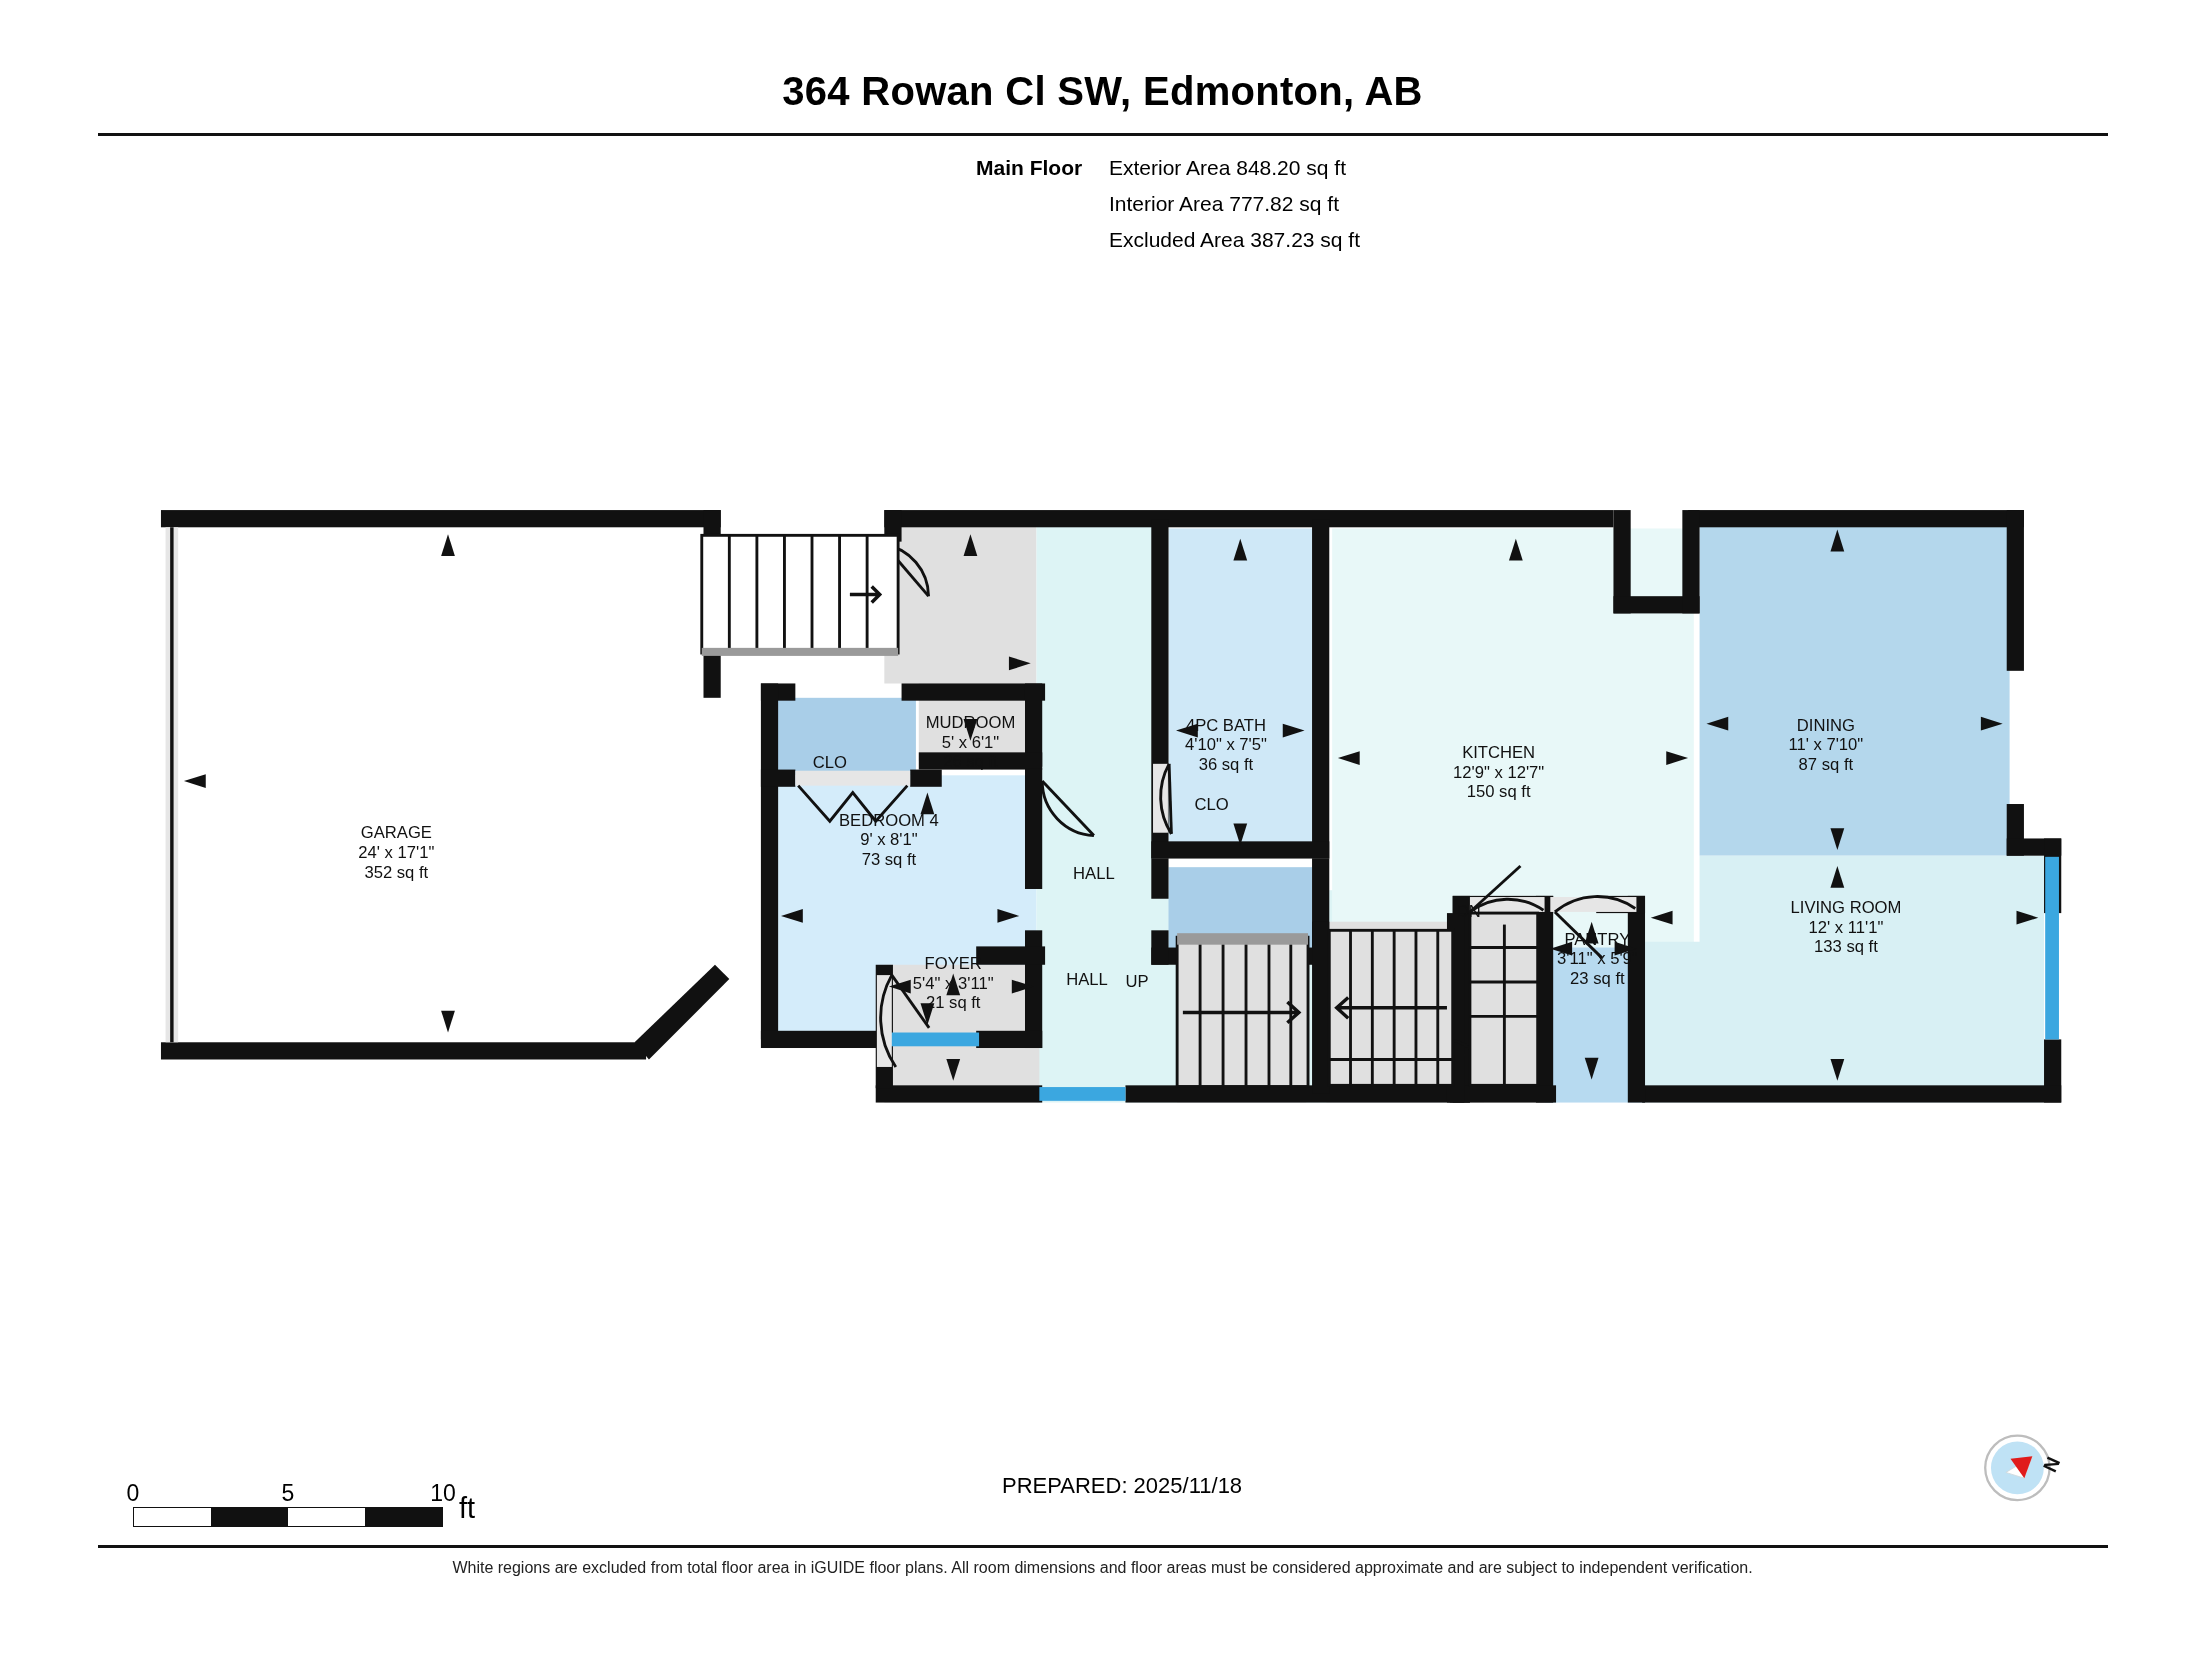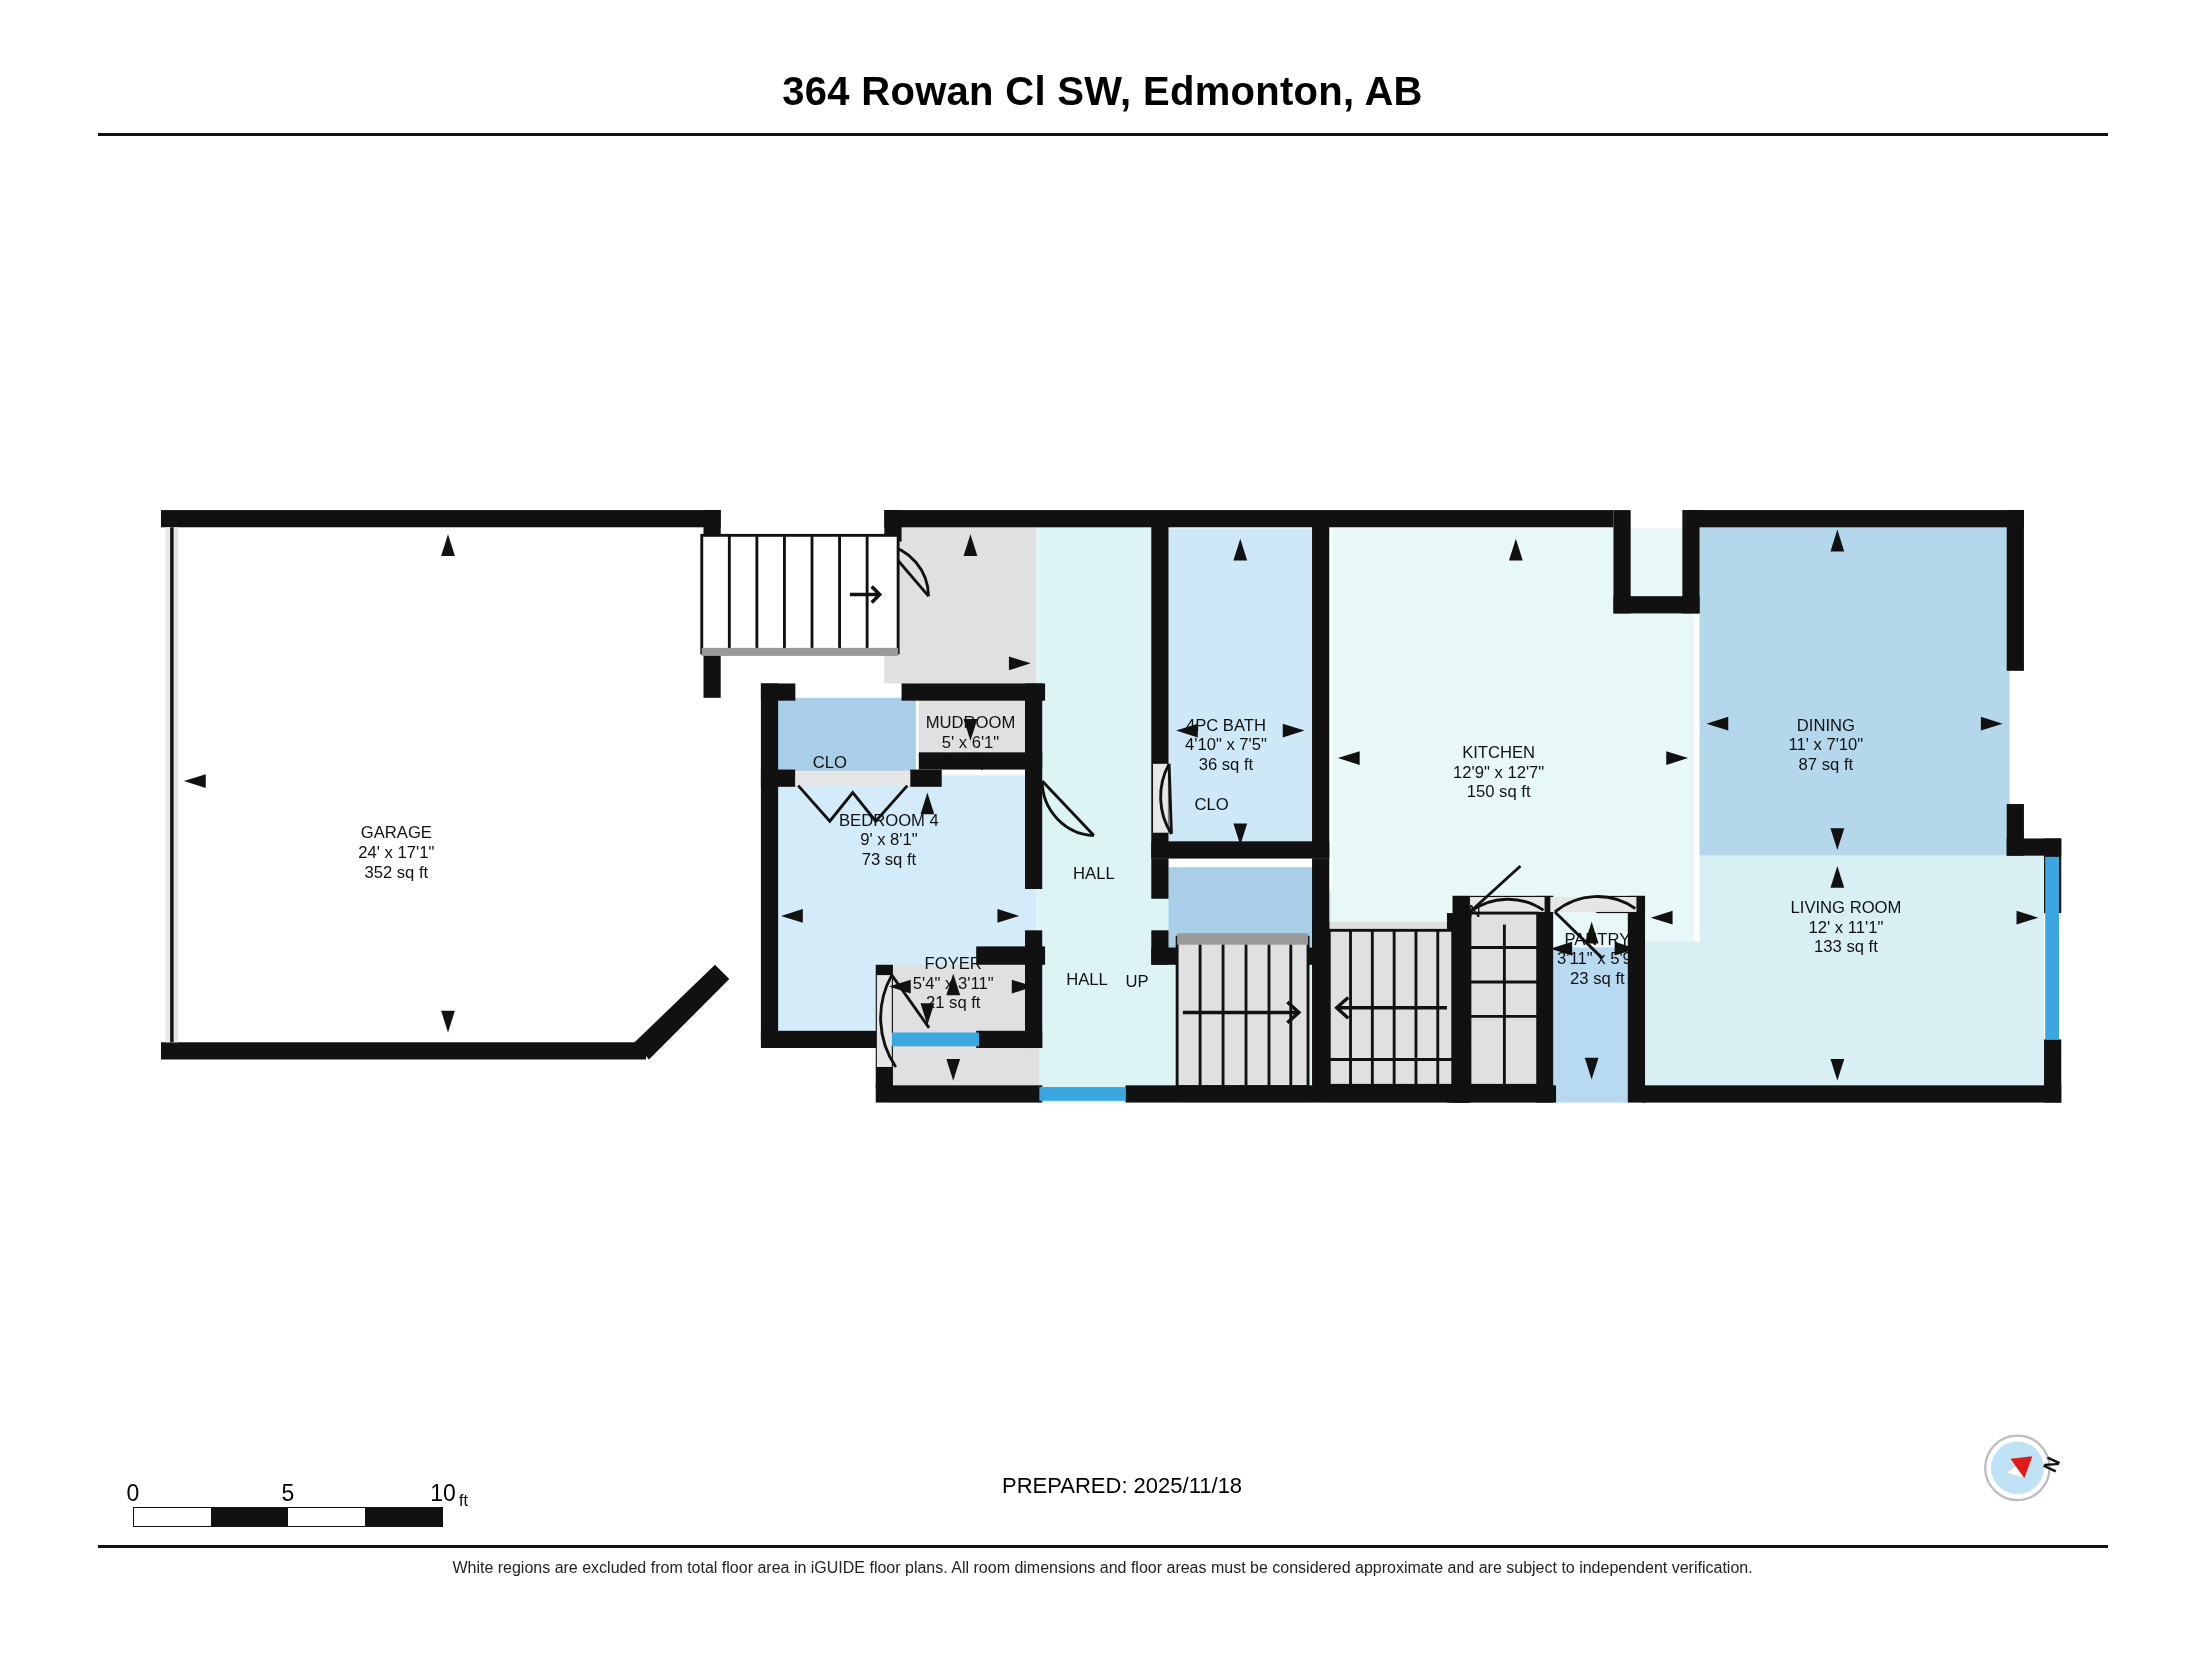--- a/index.html
+++ b/index.html
@@ -57,20 +57,34 @@
   }
 </style>
 </head>
 <body>
 
 <div class="page">
 
   <div class="title">364 Rowan Cl SW, Edmonton, AB</div>
   <div class="rule-top"></div>
 
+  <div class="summary">
+    <div class="row">
+      <span class="lbl">Main Floor</span>
+      <span class="val">Exterior Area 848.20 sq ft</span>
+    </div>
+    <div class="row">
+      <span class="lbl"></span>
+      <span class="val">Interior Area 777.82 sq ft</span>
+    </div>
+    <div class="row">
+      <span class="lbl"></span>
+      <span class="val">Excluded Area 387.23 sq ft</span>
+    </div>
+  </div>
 
   <svg id="plan" width="2205" height="643" viewBox="0 0 3840 1120" font-family="Liberation Sans, sans-serif">
 
     <polygon points="290,45 1245,45 1245,830 1105,970 290,970" fill="#ffffff"></polygon>
 
     <polygon points="1540,45 1805,45 1805,465 1600,465 1600,330 1540,330" fill="#e0e0e0"></polygon>
 
     <rect x="1345" y="355" width="250" height="135" fill="#a9cee8"></rect>
 
     <rect x="1345" y="490" width="460" height="460" fill="#d4ecfa"></rect>
@@ -354,21 +368,21 @@
       <span style="left:155px">5</span>
       <span style="left:310px">10</span>
     </div>
     <div class="bar">
       <div class="seg light"></div>
       <div class="seg dark"></div>
       <div class="seg light"></div>
       <div class="seg dark"></div>
     </div>
   </div>
-  <div class="scalebar unit" style="left:459px; top:1492px; position:absolute; font-size:16px;">ft</div>
+  <div class="scalebar unit" style="left:459px; top:1492px; position:absolute; font-size:29px;">ft</div>
 
   <div class="prepared">PREPARED: 2025/11/18</div>
 
   <svg class="compass" width="92" height="92" viewBox="0 0 160 160">
     <circle cx="72" cy="78" r="56" fill="#ffffff" stroke="#bdbdbd" stroke-width="4"></circle>
     <circle cx="72" cy="78" r="46" fill="#bfe2f5"></circle>
     <polygon points="98,58 52,86 84,96" fill="#ffffff" stroke="#cfd8dc" stroke-width="1.5"></polygon>
     <polygon points="98,58 60,62 84,96" fill="#e01b1b"></polygon>
     <text x="126" y="56" font-family="Liberation Sans, sans-serif" font-size="34" font-weight="bold" fill="#111" transform="rotate(115,126,56)">N</text>
   </svg>

